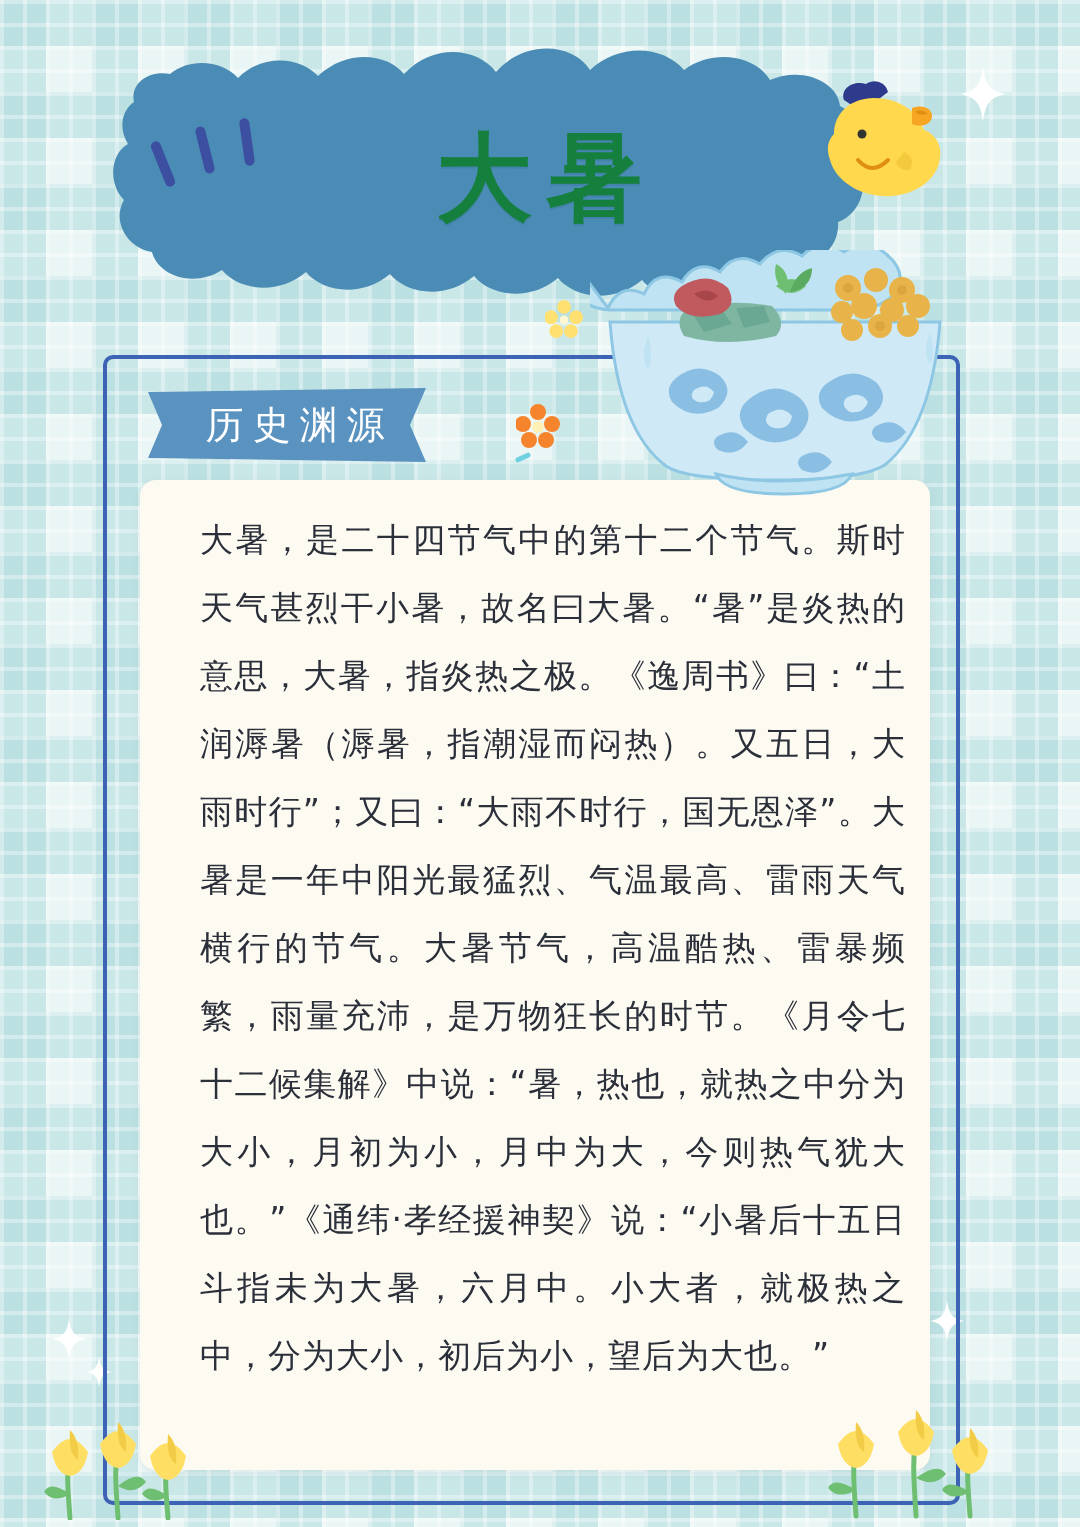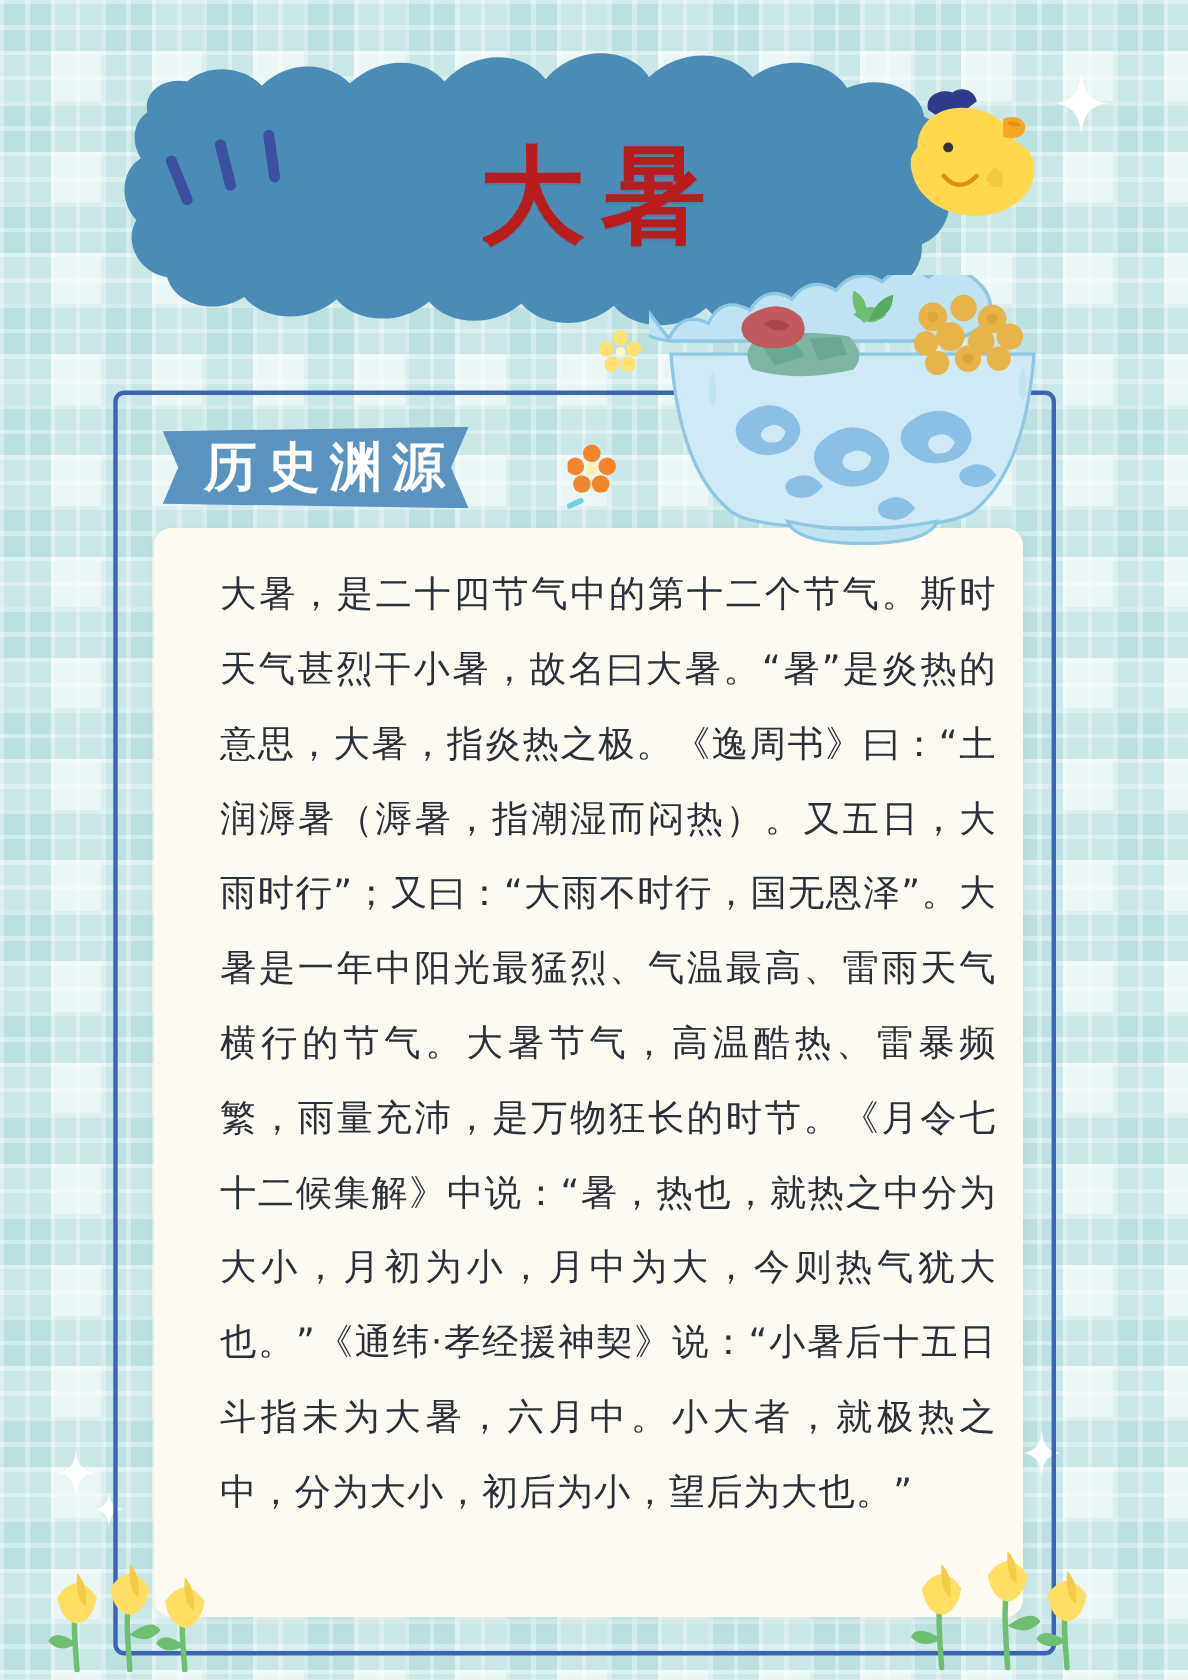--- a/index.html
+++ b/index.html
@@ -71,21 +71,21 @@
   }
   #title-text {
     position: absolute;
     left: 300px;
     top: 108px;
     width: 300px;
     text-align: center;
     font-size: 96px;
     line-height: 1;
     letter-spacing: 14px;
-    color: #b91c1c;
+    color: #15803d;
     font-weight: bold;
     font-family: "DejaVu Sans", "Liberation Sans", sans-serif;
     text-shadow: 0 2px 0 rgba(40,90,120,0.18);
   }
   .accent-dash {
     position: absolute;
     width: 10px;
     height: 48px;
     border-radius: 6px;
     background: #3c4fa0;
@@ -138,22 +138,22 @@
   #ribbon-label {
     position: absolute;
     left: 0;
     top: 0;
     width: 294px;
     height: 74px;
     display: flex;
     align-items: center;
     justify-content: center;
     color: #ffffff;
-    font-size: 48px;
-    font-weight: bold;
+    font-size: 38px;
+    font-weight: normal;
     letter-spacing: 9px;
     text-indent: 9px;
     font-family: "DejaVu Sans", "Liberation Sans", sans-serif;
   }
 
   
   #bowl {
     position: absolute;
     left: 590px;
     top: 250px;

